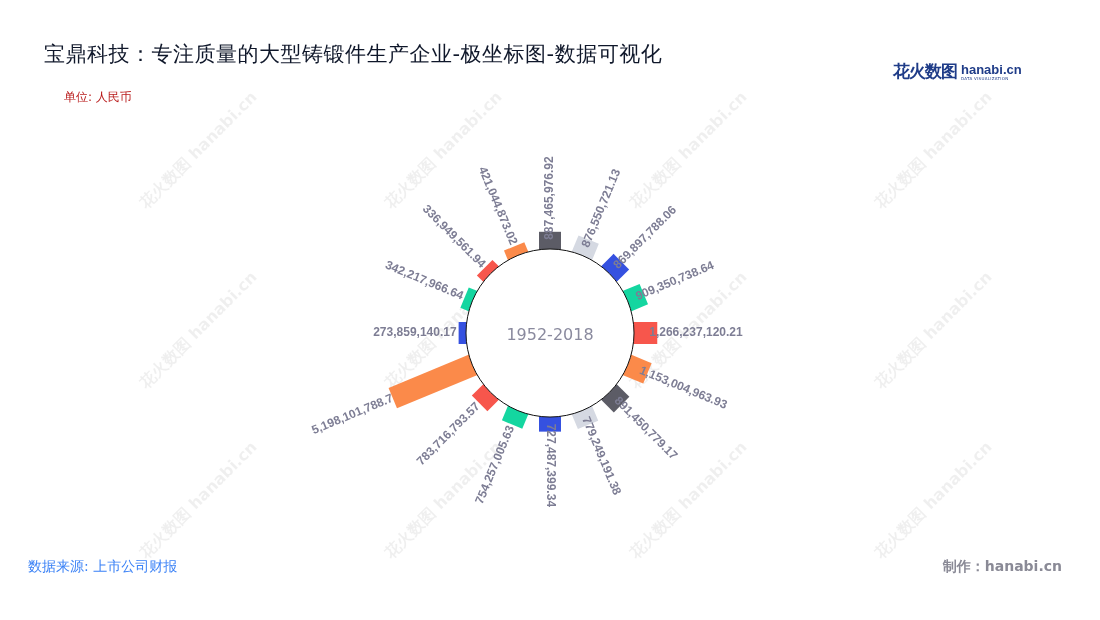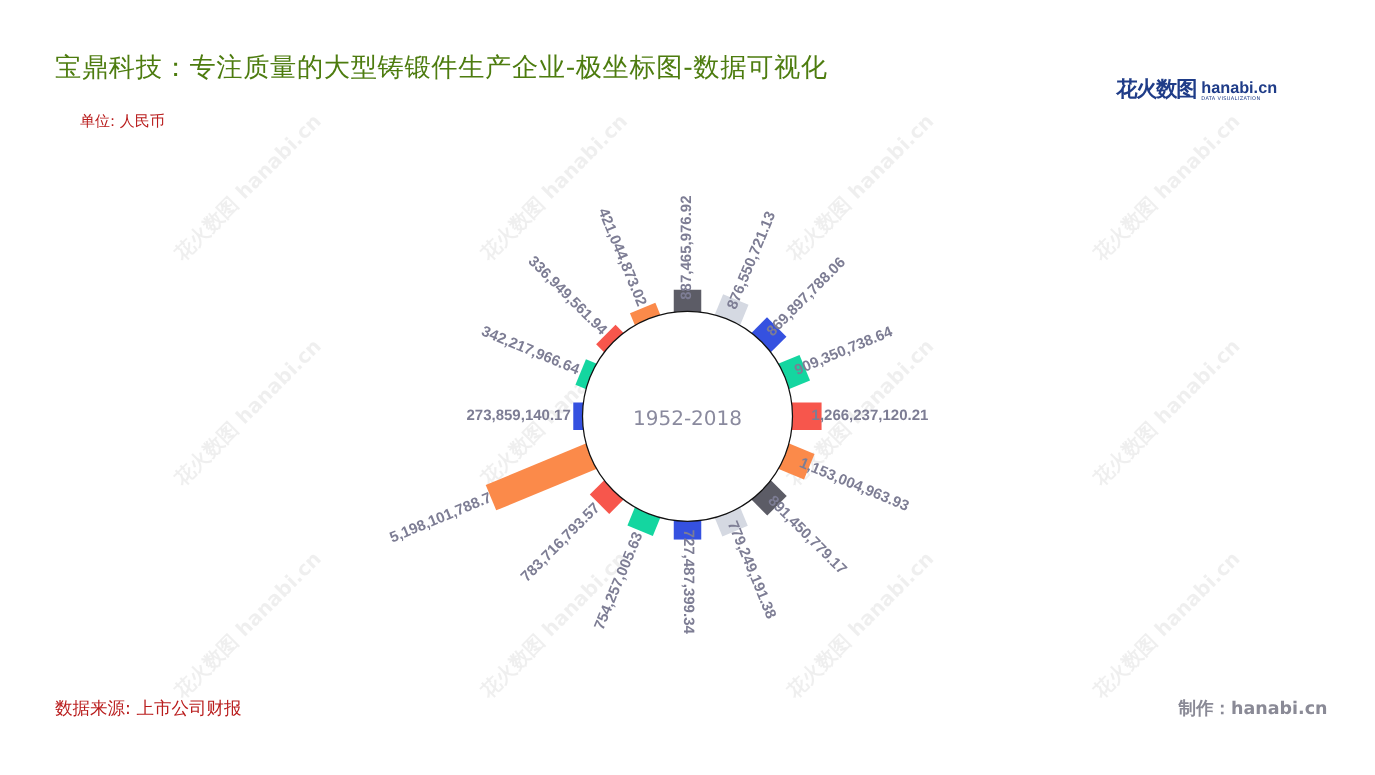--- a/index.html
+++ b/index.html
@@ -1,24 +1,24 @@
 <!DOCTYPE html>
 <html><head>
 <meta charset="utf-8">
 <style>
   html, body { margin:0; padding:0; background:#ffffff; }
   body { width:1100px; height:620px; position:relative; overflow:hidden; font-family:"DejaVu Sans", sans-serif; }
-  .title { position:absolute; left:44px; top:40px; font-size:21px; color:#4d7c0f; letter-spacing:0.5px; }
+  .title { position:absolute; left:44px; top:40px; font-size:21px; color:#0f172a; letter-spacing:0.5px; }
   .unit { position:absolute; left:44px; top:88px; width:70px; font-size:12px; line-height:18px; color:#b91c1c;margin-left:20px; }
   .logo { position:absolute; left:893px; top:60px; display:flex; align-items:center; gap:4px; }
   .logo-cn { font-size:17px; font-weight:bold; color:#1f3c88; letter-spacing:-1px; }
   .logo-en { display:flex; flex-direction:column; line-height:1; }
   .logo-en-main { font-size:13px; font-weight:bold; color:#1f3c88; font-family:"Liberation Sans", sans-serif; }
   .logo-en-sub { font-size:4px; color:#1f3c88; letter-spacing:0.3px; margin-top:1px; }
-  .source { position:absolute; left:44px; top:558px; font-size:14px; color:#b91c1c; }
+  .source { position:absolute; left:28px; top:558px; font-size:14px; color:#3b82f6; }
   .credit { position:absolute; right:38px; top:558px; font-size:14px; color:#8a8a96;font-weight:bold; }
   #chart { position:absolute; left:0; top:0; }
   .wm { position:absolute; font-size:16px; color:#000; opacity:0.06; transform:rotate(-45deg); white-space:nowrap; font-weight:bold; }
 </style>
 </head>
 <body>
 
 <div class="title">宝鼎科技：专注质量的大型铸锻件生产企业-极坐标图-数据可视化</div>
 <div class="unit">单位: 人民币</div>
 

